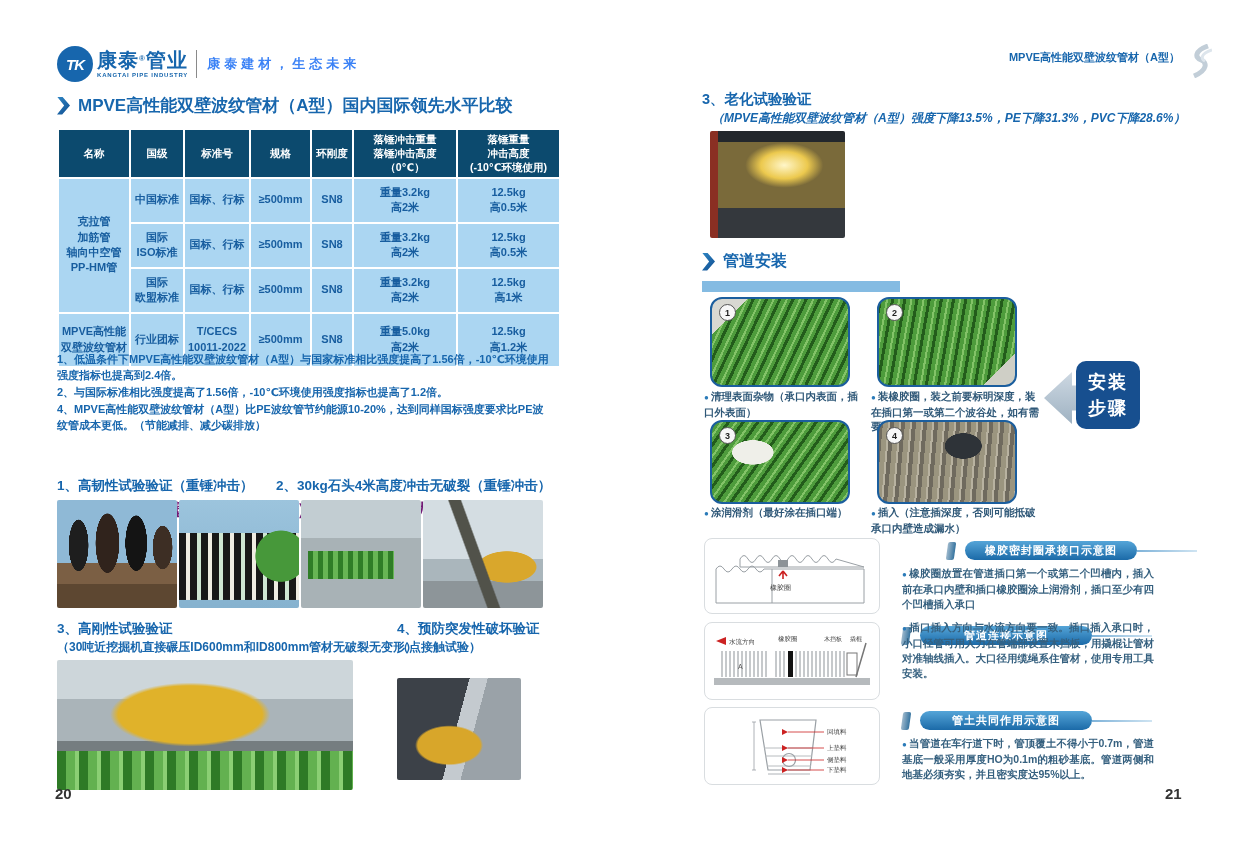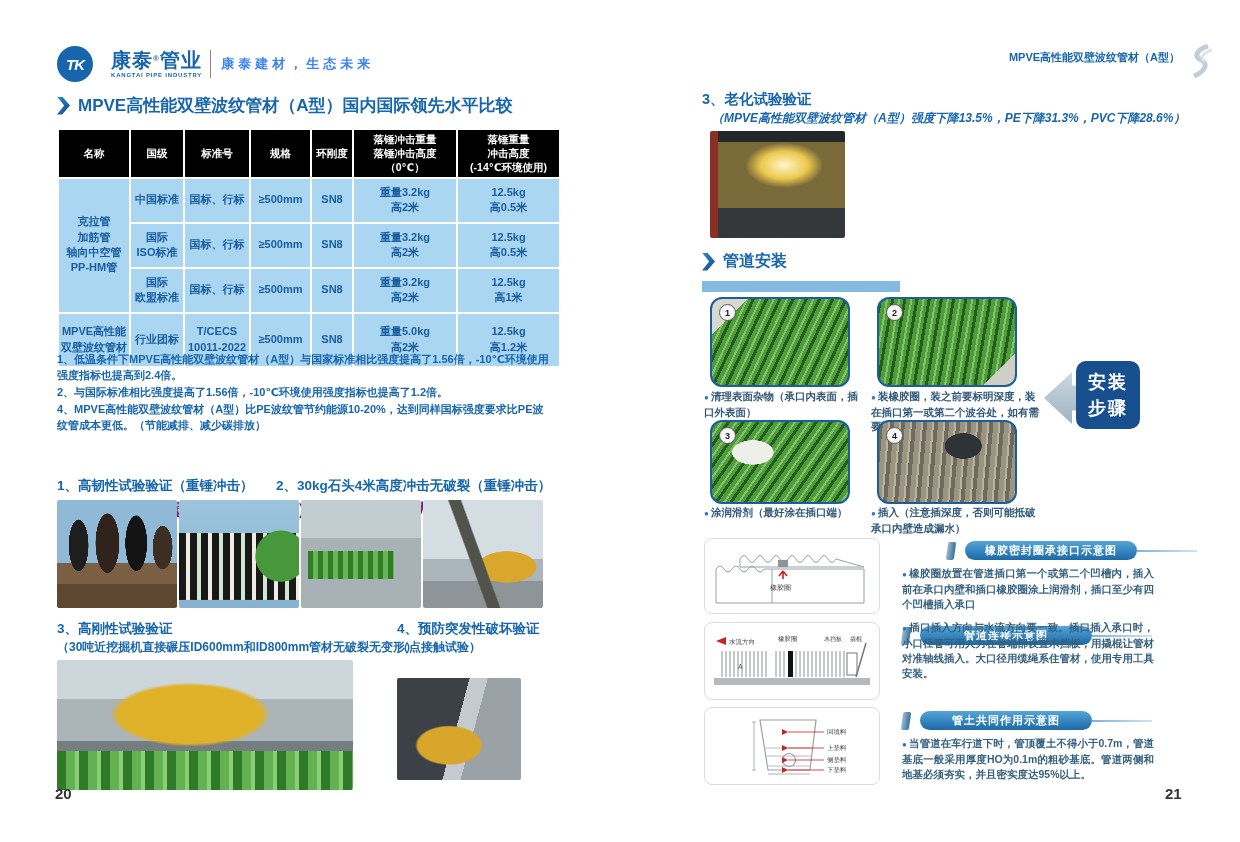--- a/index.html
+++ b/index.html
@@ -5,39 +5,39 @@
   html,body{margin:0;padding:0;background:#fff;}
   .page{position:relative;width:1240px;height:842px;background:#ffffff;overflow:hidden;
         font-family:"Liberation Sans","DejaVu Sans",sans-serif;color:#1766ad;}
   .abs{position:absolute;}
 
   
   .logo{left:57px;top:46px;display:flex;align-items:center;}
   .logo-circle{width:36px;height:36px;border-radius:50%;background:#1766ad;color:#fff;
      display:flex;align-items:center;justify-content:center;font-weight:bold;font-style:italic;
      font-size:15px;letter-spacing:-1px;}
-  .logo-text{margin-left:18px;line-height:1;}
+  .logo-text{margin-left:4px;line-height:1;}
   .logo-cn{font-size:20px;font-weight:bold;color:#1766ad;letter-spacing:1px;}
   .logo-cn sup{font-size:8px;vertical-align:6px;}
   .logo-en{font-size:6px;color:#1766ad;letter-spacing:.8px;margin-top:2px;font-weight:bold;}
   .logo-divider{width:1px;height:28px;background:#8a8a8a;margin:0 10px 0 8px;}
   .logo-tagline{font-size:13px;color:#3b82f6;font-weight:600;letter-spacing:4px;text-align:right;}
 
   .rp-header{left:930px;top:50px;width:250px;text-align:right;font-size:11px;font-weight:bold;color:#1766ad;}
   .s-curve{left:1186px;top:44px;}
 
   .sec-title{display:flex;align-items:center;font-weight:bold;color:#1766ad;}
   .chev{display:inline-block;width:13px;height:18px;background:linear-gradient(135deg,#2f86c4,#0f4c8f);
         clip-path:polygon(0 0,40% 0,100% 50%,40% 100%,0 100%,55% 50%);margin-right:8px;flex:none;}
   .t1{left:57px;top:94px;font-size:17px;}
   .t-install{left:702px;top:251px;font-size:16px;}
 
   
   .cmp-table{left:57px;top:128px;border-collapse:separate;border-spacing:2px;table-layout:fixed;width:488px;}
-  .cmp-table th{background:#000000;color:#fff;font-size:10.5px;font-weight:bold;white-space:pre-line;
+  .cmp-table th{background:#0c4a6e;color:#fff;font-size:10.5px;font-weight:bold;white-space:pre-line;
       text-align:center;vertical-align:middle;padding:2px 1px;height:40px;line-height:1.35;}
   .cmp-table td{background:#abd6f2;color:#175d9f;font-size:11px;font-weight:bold;white-space:pre-line;
       text-align:center;vertical-align:middle;padding:2px 1px;height:39px;line-height:1.4;}
   .cmp-table td.tall{height:48px;}
 
   
   .notes{left:57px;top:351px;width:494px;font-size:11px;font-weight:600;color:#1766ad;line-height:16px;}
   .notes p{margin:0 0 1px 0;}
 
   
@@ -169,21 +169,21 @@
         <tr>
       <th>名称</th>
       <th>国级</th>
       <th>标准号</th>
       <th>规格</th>
       <th>环刚度</th>
       <th>落锤冲击重量
 落锤冲击高度（0℃）</th>
       <th>落锤重量
 冲击高度
-(-14℃环境使用)</th>
+(-10℃环境使用)</th>
     </tr>
     <tr>
       <td rowspan="3">克拉管
 加筋管
 轴向中空管
 PP-HM管</td>
       <td>中国标准</td>
       <td>国标、行标</td>
       <td>≥500mm</td>
       <td>SN8</td>

